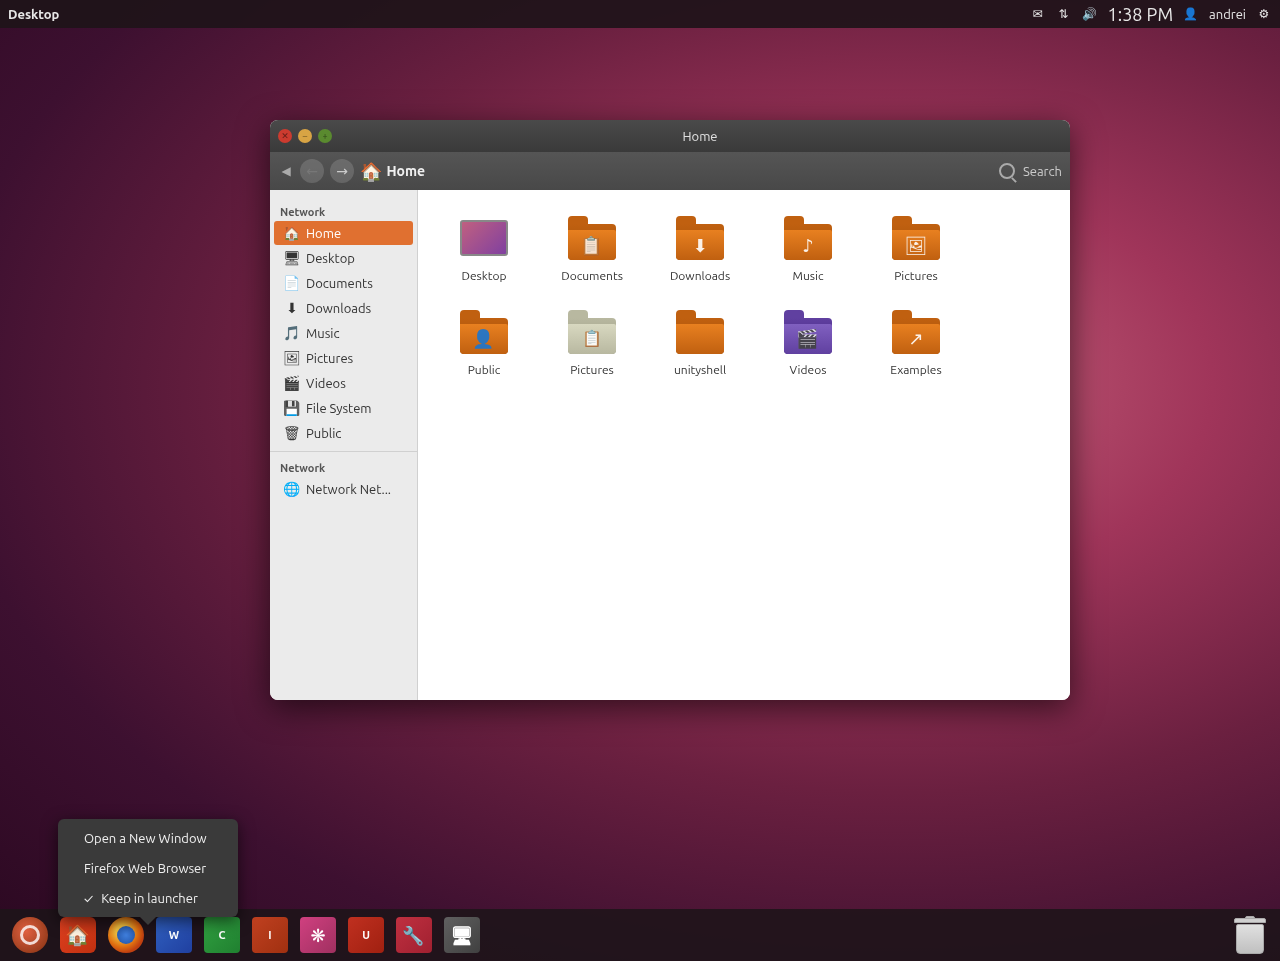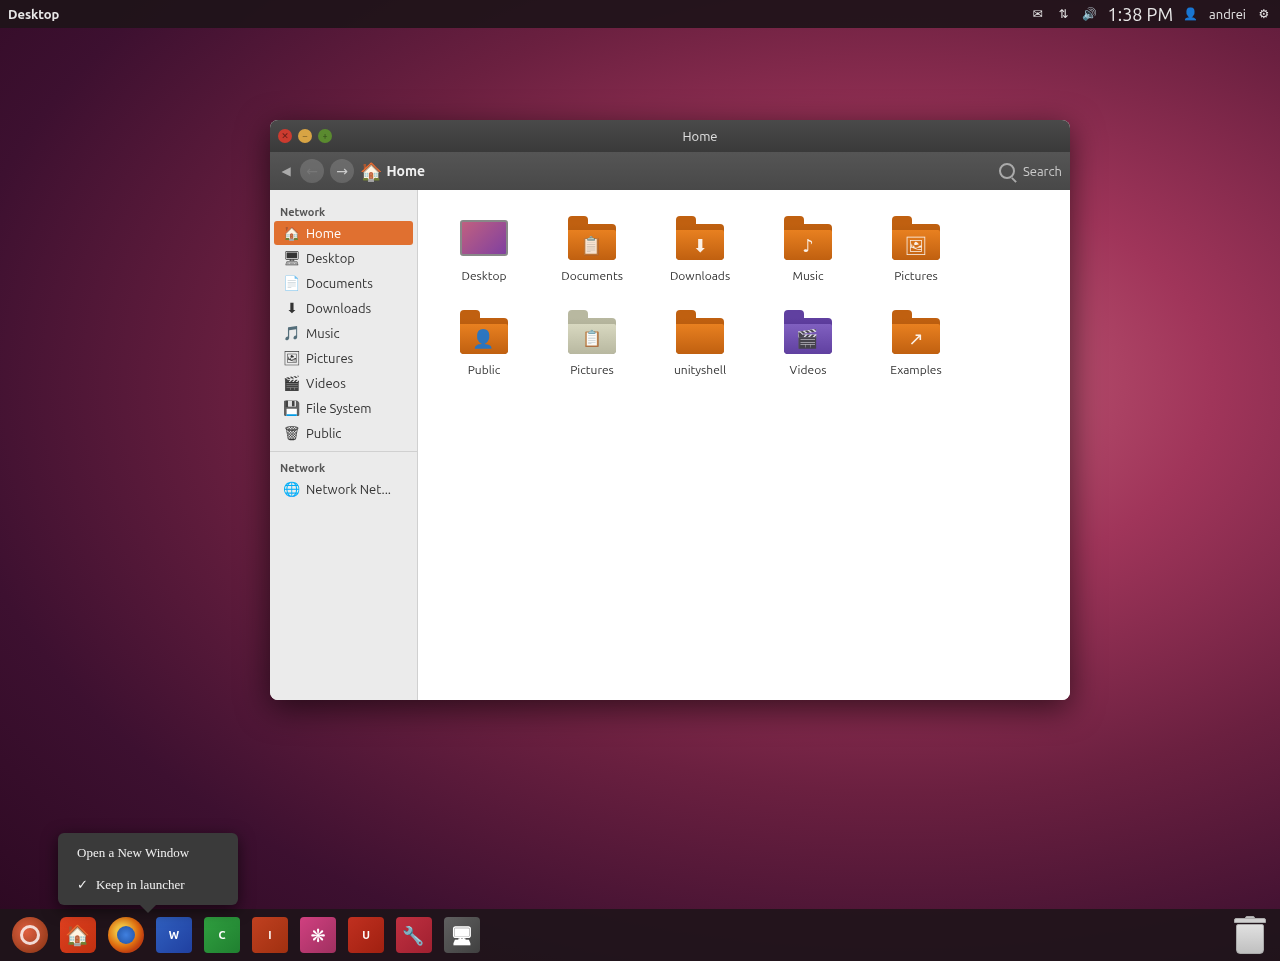--- a/index.html
+++ b/index.html
@@ -82,29 +82,28 @@
       height: 44px;
       display: flex;
       align-items: center;
       justify-content: center;
       cursor: pointer;
     }
 
     
     .context-menu {
       position: absolute;
-      bottom: 56px;
+      bottom: 44px;
       left: 58px;
       background: #3a3a3a;
       border-radius: 6px;
-      padding: 4px 3px;
+      padding: 4px 10px;
       min-width: 180px;
       box-shadow: 0 4px 16px rgba(0,0,0,0.6);
       z-index: 200;
-      font-family: Liberation Serif, serif;
     }
     .context-menu-item {
       padding: 8px 16px;
       color: #f0f0f0;
       font-size: 13px;
       cursor: pointer;
       display: flex;
       align-items: center;
       gap: 6px;
     }
@@ -618,20 +617,23 @@
       </div>
     </div>
   </div>
 </div>
 
 <div class="context-menu">
   <div class="context-menu-item">
     <span>Open a New Window</span>
   </div>
   <div class="context-menu-item">
+    <span>Firefox Web Browser</span>
+  </div>
+  <div class="context-menu-item">
     <span style="margin-right:2px;">✓</span>
     <span>Keep in launcher</span>
   </div>
 </div>
 
 <div class="taskbar">
   <div class="taskbar-items">
 
     <div class="taskbar-item">
       <div style="width:36px;height:36px;border-radius:50%;background:radial-gradient(circle at 40% 40%,#e06040,#803010);display:flex;align-items:center;justify-content:center;">

